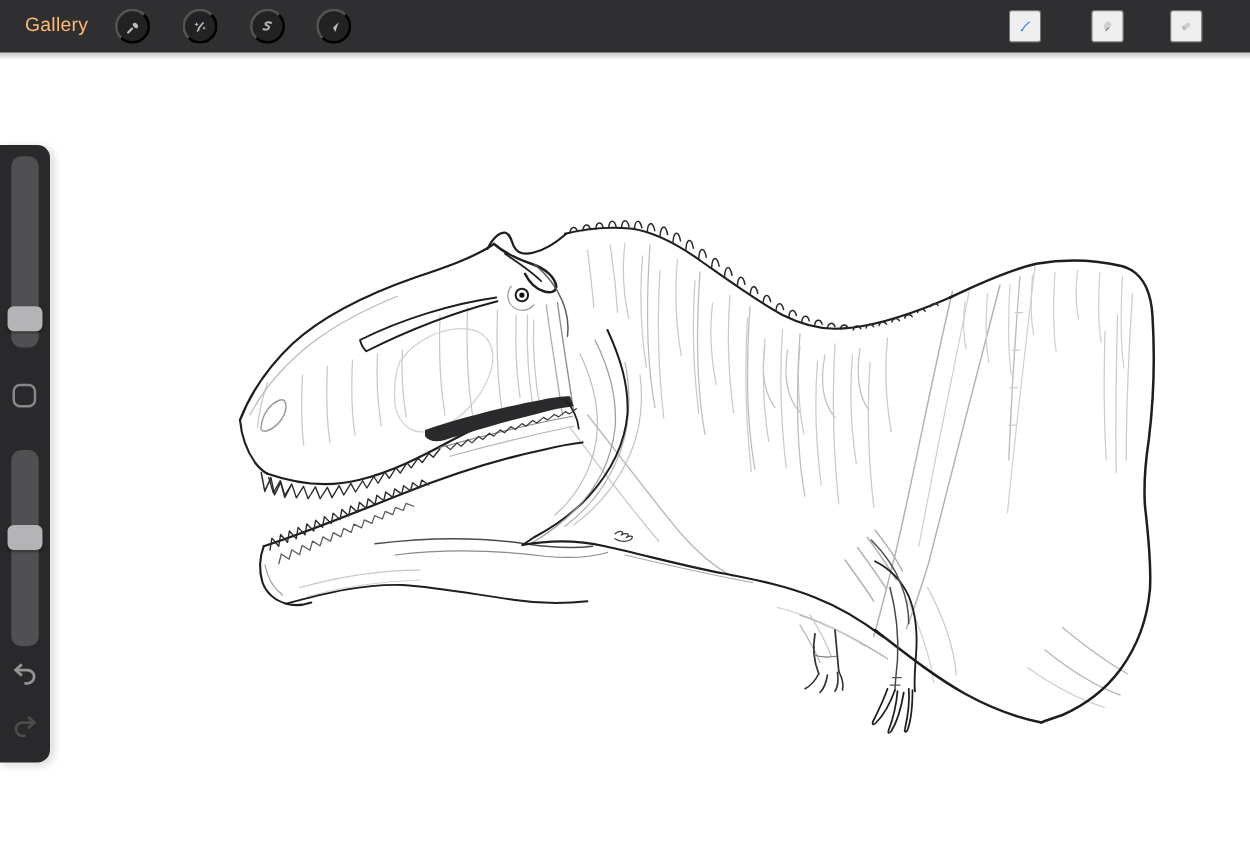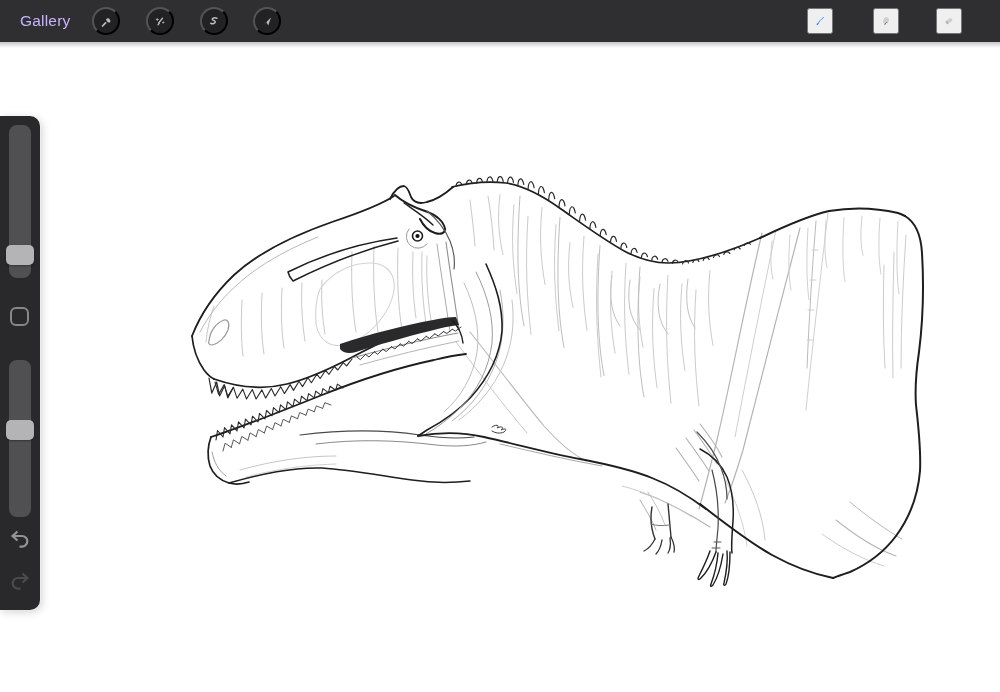--- a/index.html
+++ b/index.html
@@ -13,21 +13,21 @@
     position:absolute;top:0;left:0;width:1000px;height:42px;
     background:var(--toolbar-bg,#2f2f31);z-index:30;
   }
   .toolbar::after{ 
     content:"";position:absolute;left:0;right:0;top:42px;height:6px;
     background:linear-gradient(rgba(0,0,0,.22),rgba(0,0,0,0));
     pointer-events:none;
   }
   .gallery-label{
     position:absolute;left:20px;top:0;height:42px;line-height:42px;
-    color:#c4b5fd;font-size:15.5px;letter-spacing:.2px;cursor:default;
+    color:#fdba74;font-size:15.5px;letter-spacing:.2px;cursor:default;
   }
   .tool-circle{
     position:absolute;top:7px;width:28px;height:28px;border-radius:50%;
     background:var(--circle-bg,#222224);display:flex;align-items:center;justify-content:center;
   }
   .tool-plain{
     position:absolute;top:8px;width:26px;height:26px;
     display:flex;align-items:center;justify-content:center;
   }
   

